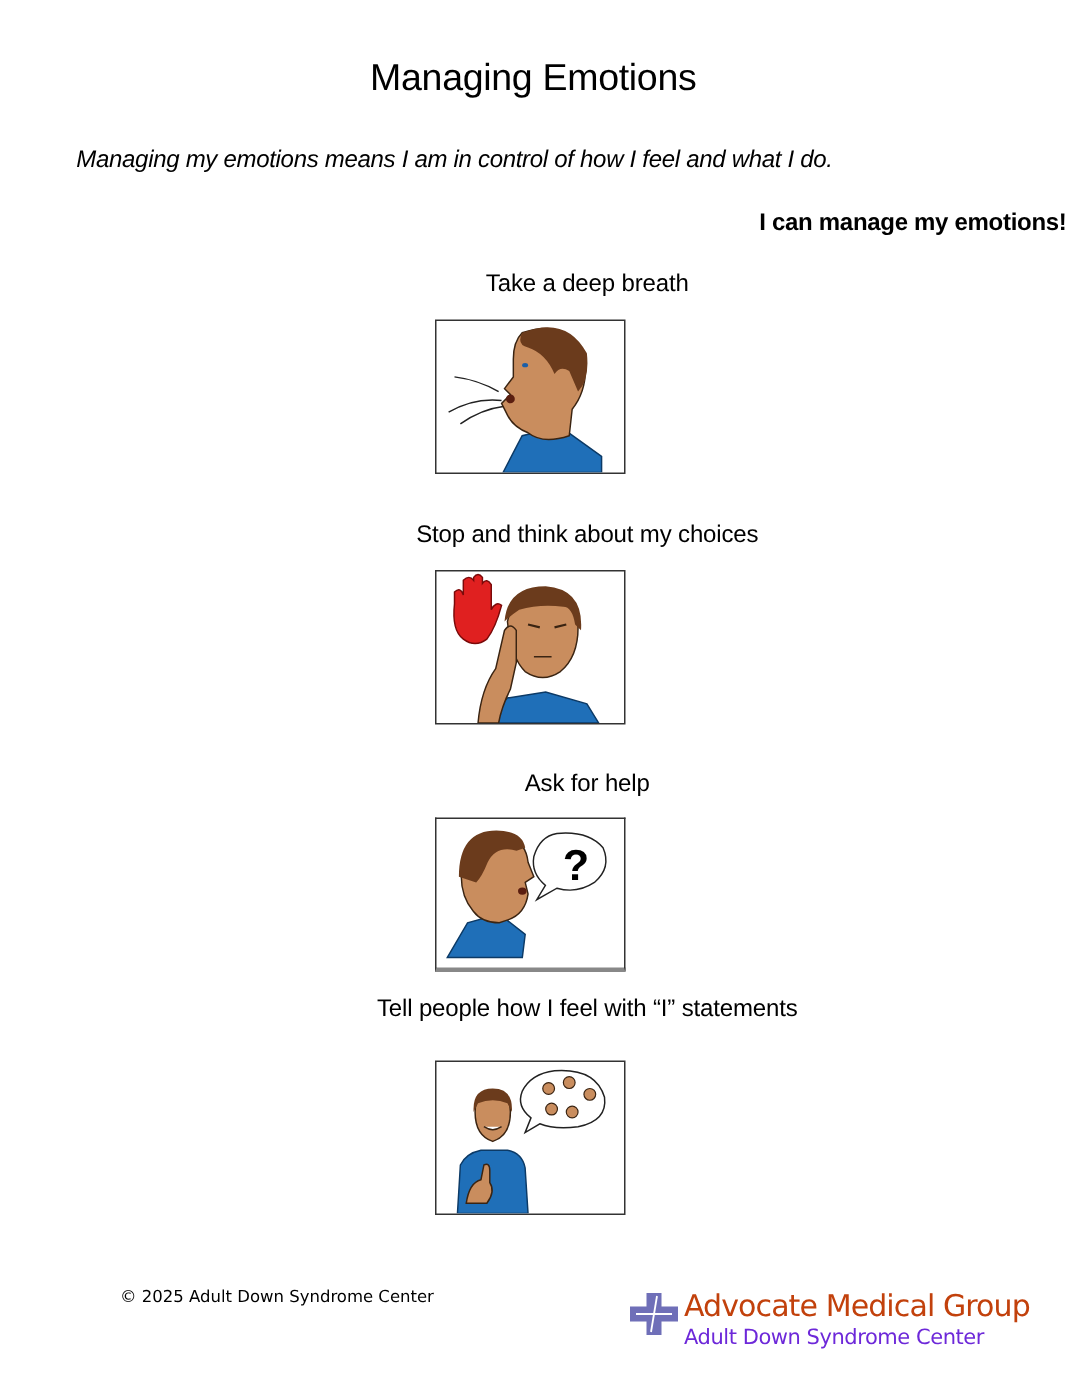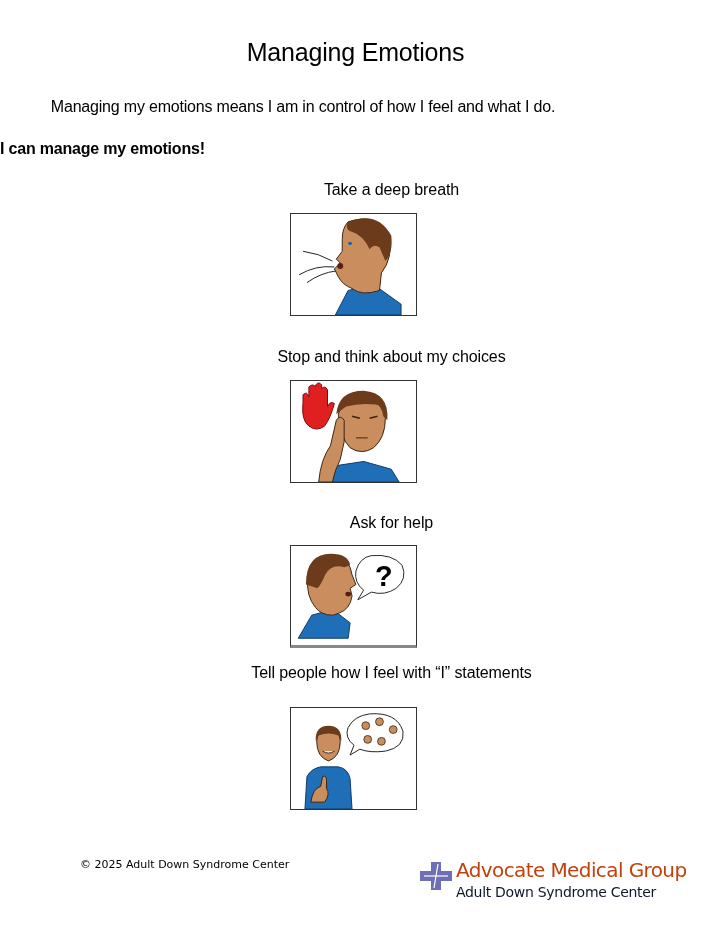--- a/index.html
+++ b/index.html
@@ -1,35 +1,35 @@
 <!DOCTYPE html>
 <html><head>
   <meta charset="utf-8">
   <style>
     html, body { margin: 0; padding: 0; background: #ffffff; }
     body { width: 711px; height: 926px; position: relative; overflow: hidden;
            font-family: "Liberation Sans", sans-serif; color: #000; }
     .title { position: absolute; top: 38px; left: 0; width: 711px; text-align: center;
              font-size: 25px; font-weight: normal; margin: 0; letter-spacing: -0.2px; }
     .intro { position: absolute; top: 98px; left: 0; width: 606px; text-align: center;
-             font-size: 16px; letter-spacing: -0.2px; }
-    .motto { position: absolute; top: 140px; left: 0; width: 711px; text-align: left;
+             font-size: 16px; letter-spacing: -0.2px; font-style: italic; }
+    .motto { position: absolute; top: 140px; left: 0; width: 711px; text-align: right;
              font-size: 16px; font-weight: bold; letter-spacing: -0.2px; }
     .step-label { position: absolute; left: 0; width: 711px; text-align: center; font-size: 16px; letter-spacing: -0.1px; padding-left: 36px; }
     .pic { position: absolute; left: 290px; width: 127px; height: 103px;
            border: 1px solid #333; background: #fff; overflow: hidden; box-sizing: border-box; }
     .pic svg { width: 100%; height: 100%; display: block; }
     .pic.shadow { border-bottom: 3px solid #888; }
     .footer-left { position: absolute; left: 80px; top: 857px; font-size: 11px;
                    font-family: "DejaVu Sans", sans-serif; line-height: 15px; }
     .logo { position: absolute; left: 420px; top: 858px; width: 250px; height: 46px; }
     .logo-mark { position: absolute; left: 0; top: 4px; width: 32px; height: 28px; }
     .logo-line1 { position: absolute; left: 36px; top: 0; font-size: 20px; color: #c2410c;
                   font-family: "DejaVu Sans", sans-serif; letter-spacing: -0.6px; white-space: nowrap; }
-    .logo-line2 { position: absolute; left: 36px; top: 26px; font-size: 14px; color: #0f172a;
+    .logo-line2 { position: absolute; left: 36px; top: 26px; font-size: 14px; color: #6d28d9;
                   font-family: "DejaVu Sans", sans-serif; letter-spacing: -0.3px; white-space: nowrap; }
   </style>
 </head>
 <body>
 
 <h1 class="title">Managing Emotions</h1>
 <div class="intro">Managing my emotions means I am in control of how I feel and what I do.</div>
 <div class="motto">I can manage my emotions!</div>
 
 <div class="step-label" style="top:181px">Take a deep breath</div>

